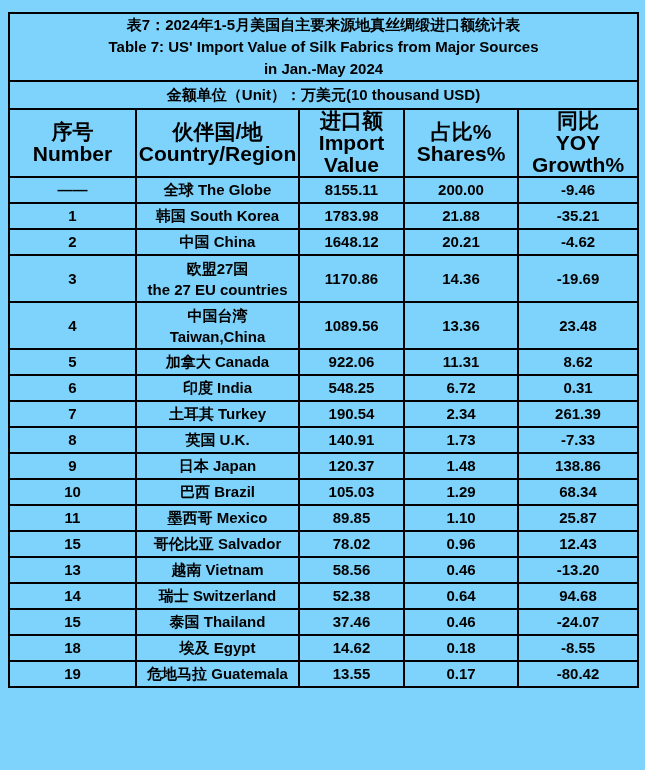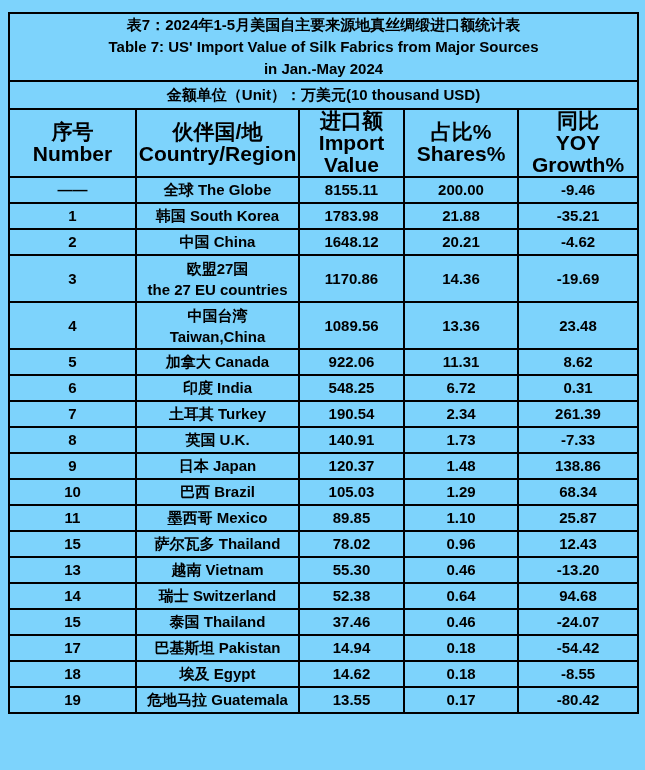--- a/index.html
+++ b/index.html
@@ -212,61 +212,52 @@
     <td>
             <div>墨西哥 Mexico</div>
           </td>
     <td>89.85</td>
     <td>1.10</td>
     <td>25.87</td>
   </tr>
         <tr class="data-row">
     <td>15</td>
     <td>
-            <div>萨尔瓦多 Thailand</div>
+            <div>哥伦比亚 Salvador</div>
           </td>
     <td>78.02</td>
     <td>0.96</td>
     <td>12.43</td>
   </tr>
         <tr class="data-row">
     <td>13</td>
     <td>
             <div>越南 Vietnam</div>
           </td>
-    <td>55.30</td>
+    <td>58.56</td>
     <td>0.46</td>
     <td>-13.20</td>
   </tr>
         <tr class="data-row">
     <td>14</td>
     <td>
             <div>瑞士 Switzerland</div>
           </td>
     <td>52.38</td>
     <td>0.64</td>
     <td>94.68</td>
   </tr>
         <tr class="data-row">
     <td>15</td>
     <td>
             <div>泰国 Thailand</div>
           </td>
     <td>37.46</td>
     <td>0.46</td>
     <td>-24.07</td>
-  </tr>
-        <tr class="data-row">
-    <td>17</td>
-    <td>
-            <div>巴基斯坦 Pakistan</div>
-          </td>
-    <td>14.94</td>
-    <td>0.18</td>
-    <td>-54.42</td>
   </tr>
         <tr class="data-row">
     <td>18</td>
     <td>
             <div>埃及 Egypt</div>
           </td>
     <td>14.62</td>
     <td>0.18</td>
     <td>-8.55</td>
   </tr>

